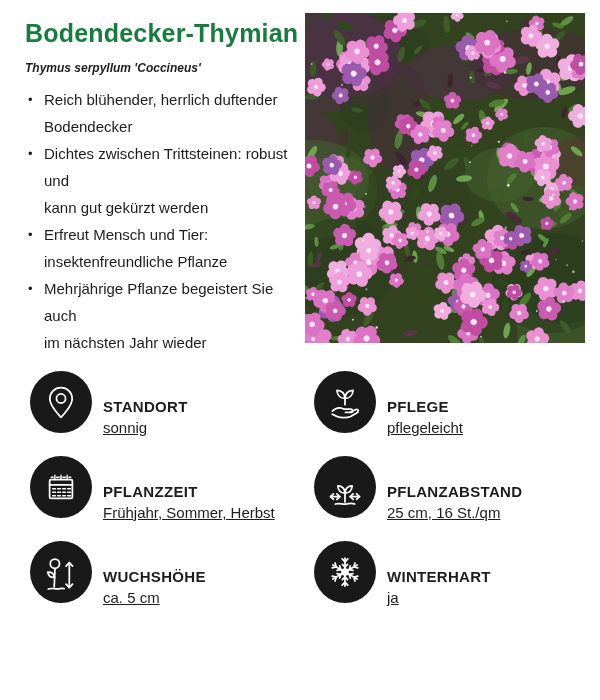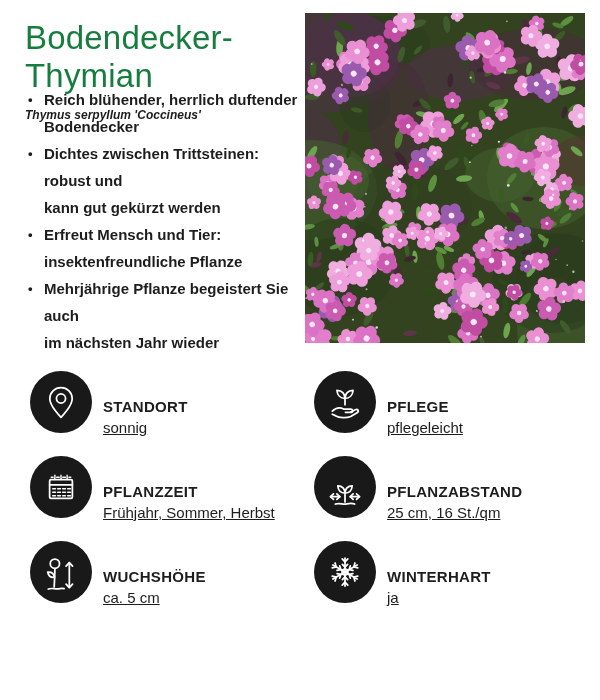--- a/index.html
+++ b/index.html
@@ -5,24 +5,24 @@
   html,body{margin:0;padding:0;}
   body{
     width:600px;height:700px;background:#ffffff;
     font-family:"Liberation Sans",sans-serif;
     color:var(--body-text,#1d1d1d);
     -webkit-font-smoothing:antialiased;
   }
   .page{position:relative;width:600px;height:700px;overflow:hidden;background:#fff;}
 
   .header{position:absolute;left:25px;top:19px;width:275px;}
-  .title{margin:0;font-size:33px;line-height:1.15;font-weight:400;color:var(--title-green,#177d3e);letter-spacing:.2px;}
+  .title{margin:0;font-size:25px;line-height:1.15;font-weight:700;color:var(--title-green,#177d3e);letter-spacing:.2px;}
   .subtitle{margin-top:13px;font-size:12px;font-style:italic;font-weight:600;color:var(--body-text,#1d1d1d);}
 
-  .bullets{position:absolute;left:27px;top:86px;width:282px;margin:0;padding:0;list-style:none;font-weight:bold;}
+  .bullets{position:absolute;left:27px;top:86px;width:282px;margin:0;padding:0;list-style:none;}
   .bullets li{
     position:relative;padding-left:17px;font-size:15px;line-height:27px;
     white-space:pre-line;color:var(--body-text,#1d1d1d);
   }
   .bullets li::before{content:"•";position:absolute;left:1px;top:0;font-size:13px;}
 
   .photo{position:absolute;left:305px;top:13px;width:280px;height:330px;overflow:hidden;}
   .photo svg{display:block;width:280px;height:330px;}
 
   .attr-grid{

